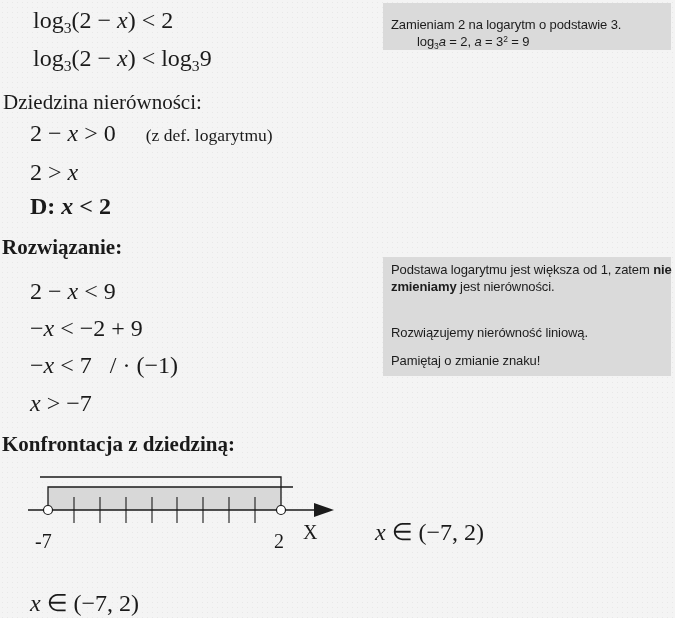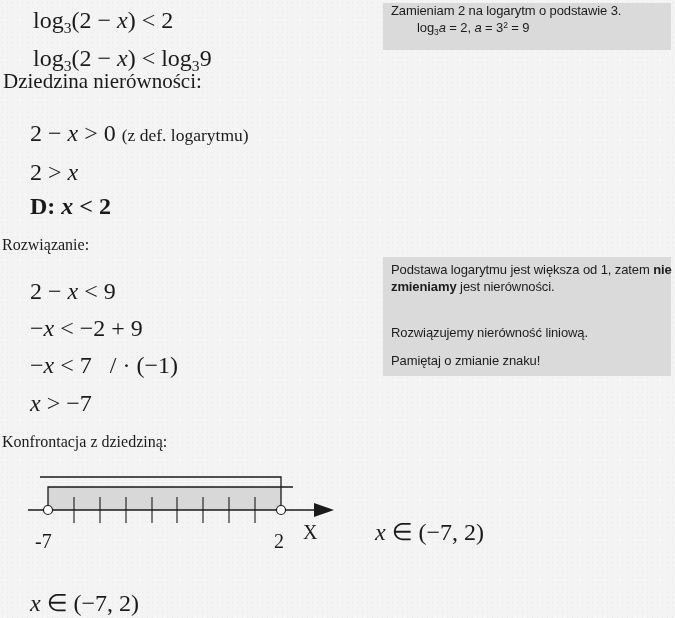--- a/index.html
+++ b/index.html
@@ -9,29 +9,29 @@
     background-image:radial-gradient(circle,#e8e8e8 0.8px,transparent 0.9px);
     background-size:5px 5px;
     font-family:"Liberation Serif",serif;
     color:#1a1a1a;
     overflow:hidden;
   }
   .page{position:relative;width:675px;height:618px;}
   .fline{position:absolute;white-space:pre;line-height:1.2;}
   .math{font-size:24px;}
   .heading-regular{font-size:21px;font-weight:normal;}
-  .heading-bold{font-size:16px;font-weight:normal;}
+  .heading-bold{font-size:21px;font-weight:bold;}
   
   .m-rm{font-style:normal;}
   .m-it{font-style:italic;}
   .m-b{font-weight:bold;}
   .m-bi{font-weight:bold;font-style:italic;}
   .m-sub{font-size:0.65em;vertical-align:-0.3em;}
   .m-sup{font-size:0.65em;vertical-align:0.45em;}
-  .m-sm{font-size:0.73em;}
+  .m-sm{font-size:0.73em;margin-left:24px;}
   
   .note{
     position:absolute;left:383px;width:288px;
     background:#dadada;
     font-family:"Liberation Sans",sans-serif;
     font-size:13px;letter-spacing:-0.1px;line-height:1.28;
     color:#1c1c1c;
     padding:5px 8px 0 8px;box-sizing:border-box;
   }
   .note-line{white-space:pre;}
@@ -40,21 +40,21 @@
   .numberline text{font-family:"Liberation Serif",serif;font-size:20px;fill:#1a1a1a;}
 </style>
 </head>
 <body>
 
 <div class="page">
 
   <div class="fline math" style="left:33px;top:6px"><span class="m-rm">log</span><span class="m-sub">3</span><span class="m-rm">(2 − </span><span class="m-it">x</span><span class="m-rm">) &lt; 2</span></div>
   <div class="fline math" style="left:33px;top:44px"><span class="m-rm">log</span><span class="m-sub">3</span><span class="m-rm">(2 − </span><span class="m-it">x</span><span class="m-rm">) &lt; log</span><span class="m-sub">3</span><span class="m-rm">9</span></div>
 
-  <div class="fline heading-regular" style="left:3px;top:69px">Dziedzina nierówności:</div>
+  <div class="fline heading-regular" style="left:3px;top:90px">Dziedzina nierówności:</div>
   <div class="fline math" style="left:30px;top:119px"><span class="m-rm">2 − </span><span class="m-it">x</span><span class="m-rm"> &gt; 0 </span><span class="m-sm">(z def. logarytmu)</span></div>
   <div class="fline math" style="left:30px;top:158px"><span class="m-rm">2 &gt; </span><span class="m-it">x</span></div>
   <div class="fline math" style="left:30px;top:192px"><span class="m-b">D: </span><span class="m-bi">x</span><span class="m-b"> &lt; 2</span></div>
 
   <div class="fline heading-bold" style="left:2px;top:235px">Rozwiązanie:</div>
   <div class="fline math" style="left:30px;top:277px"><span class="m-rm">2 − </span><span class="m-it">x</span><span class="m-rm"> &lt; 9</span></div>
   <div class="fline math" style="left:30px;top:314px"><span class="m-rm">−</span><span class="m-it">x</span><span class="m-rm"> &lt; −2 + 9</span></div>
   <div class="fline math" style="left:30px;top:351px"><span class="m-rm">−</span><span class="m-it">x</span><span class="m-rm"> &lt; 7   / · (−1)</span></div>
   <div class="fline math" style="left:30px;top:389px"><span class="m-it">x</span><span class="m-rm"> &gt; −7</span></div>
 
@@ -85,21 +85,21 @@
 
     <text x="15" y="80">-7</text>
     <text x="254" y="80">2</text>
     <text x="283" y="71">X</text>
   </svg>
 
   <div class="fline math" style="left:375px;top:518px"><span class="m-it">x</span><span class="m-rm"> ∈ (−7, 2)</span></div>
 
   <div class="fline math" style="left:30px;top:589px"><span class="m-it">x</span><span class="m-rm"> ∈ (−7, 2)</span></div>
 
-  <div class="note" style="top:3px;height:47px;padding-top:0">
+  <div class="note" style="top:3px;height:47px;padding-top:14px">
     <div class="note-line">Zamieniam 2 na logarytm o podstawie 3.</div>
     <div class="note-line note-indent"><span class="m-rm">log</span><span class="m-sub">3</span><span class="m-it">a</span><span class="m-rm"> = 2, </span><span class="m-it">a</span><span class="m-rm"> = 3</span><span class="m-sup">2</span><span class="m-rm"> = 9</span></div>
   </div>
 
   <div class="note" style="top:257px;height:57px">
     <div class="note-line"><span class="m-rm">Podstawa logarytmu jest większa od 1, zatem </span><span class="m-b">nie</span></div>
     <div class="note-line"><span class="m-b">zmieniamy</span><span class="m-rm"> jest nierówności.</span></div>
   </div>
 
   <div class="note" style="top:305px;height:45px;padding-top:20px">

